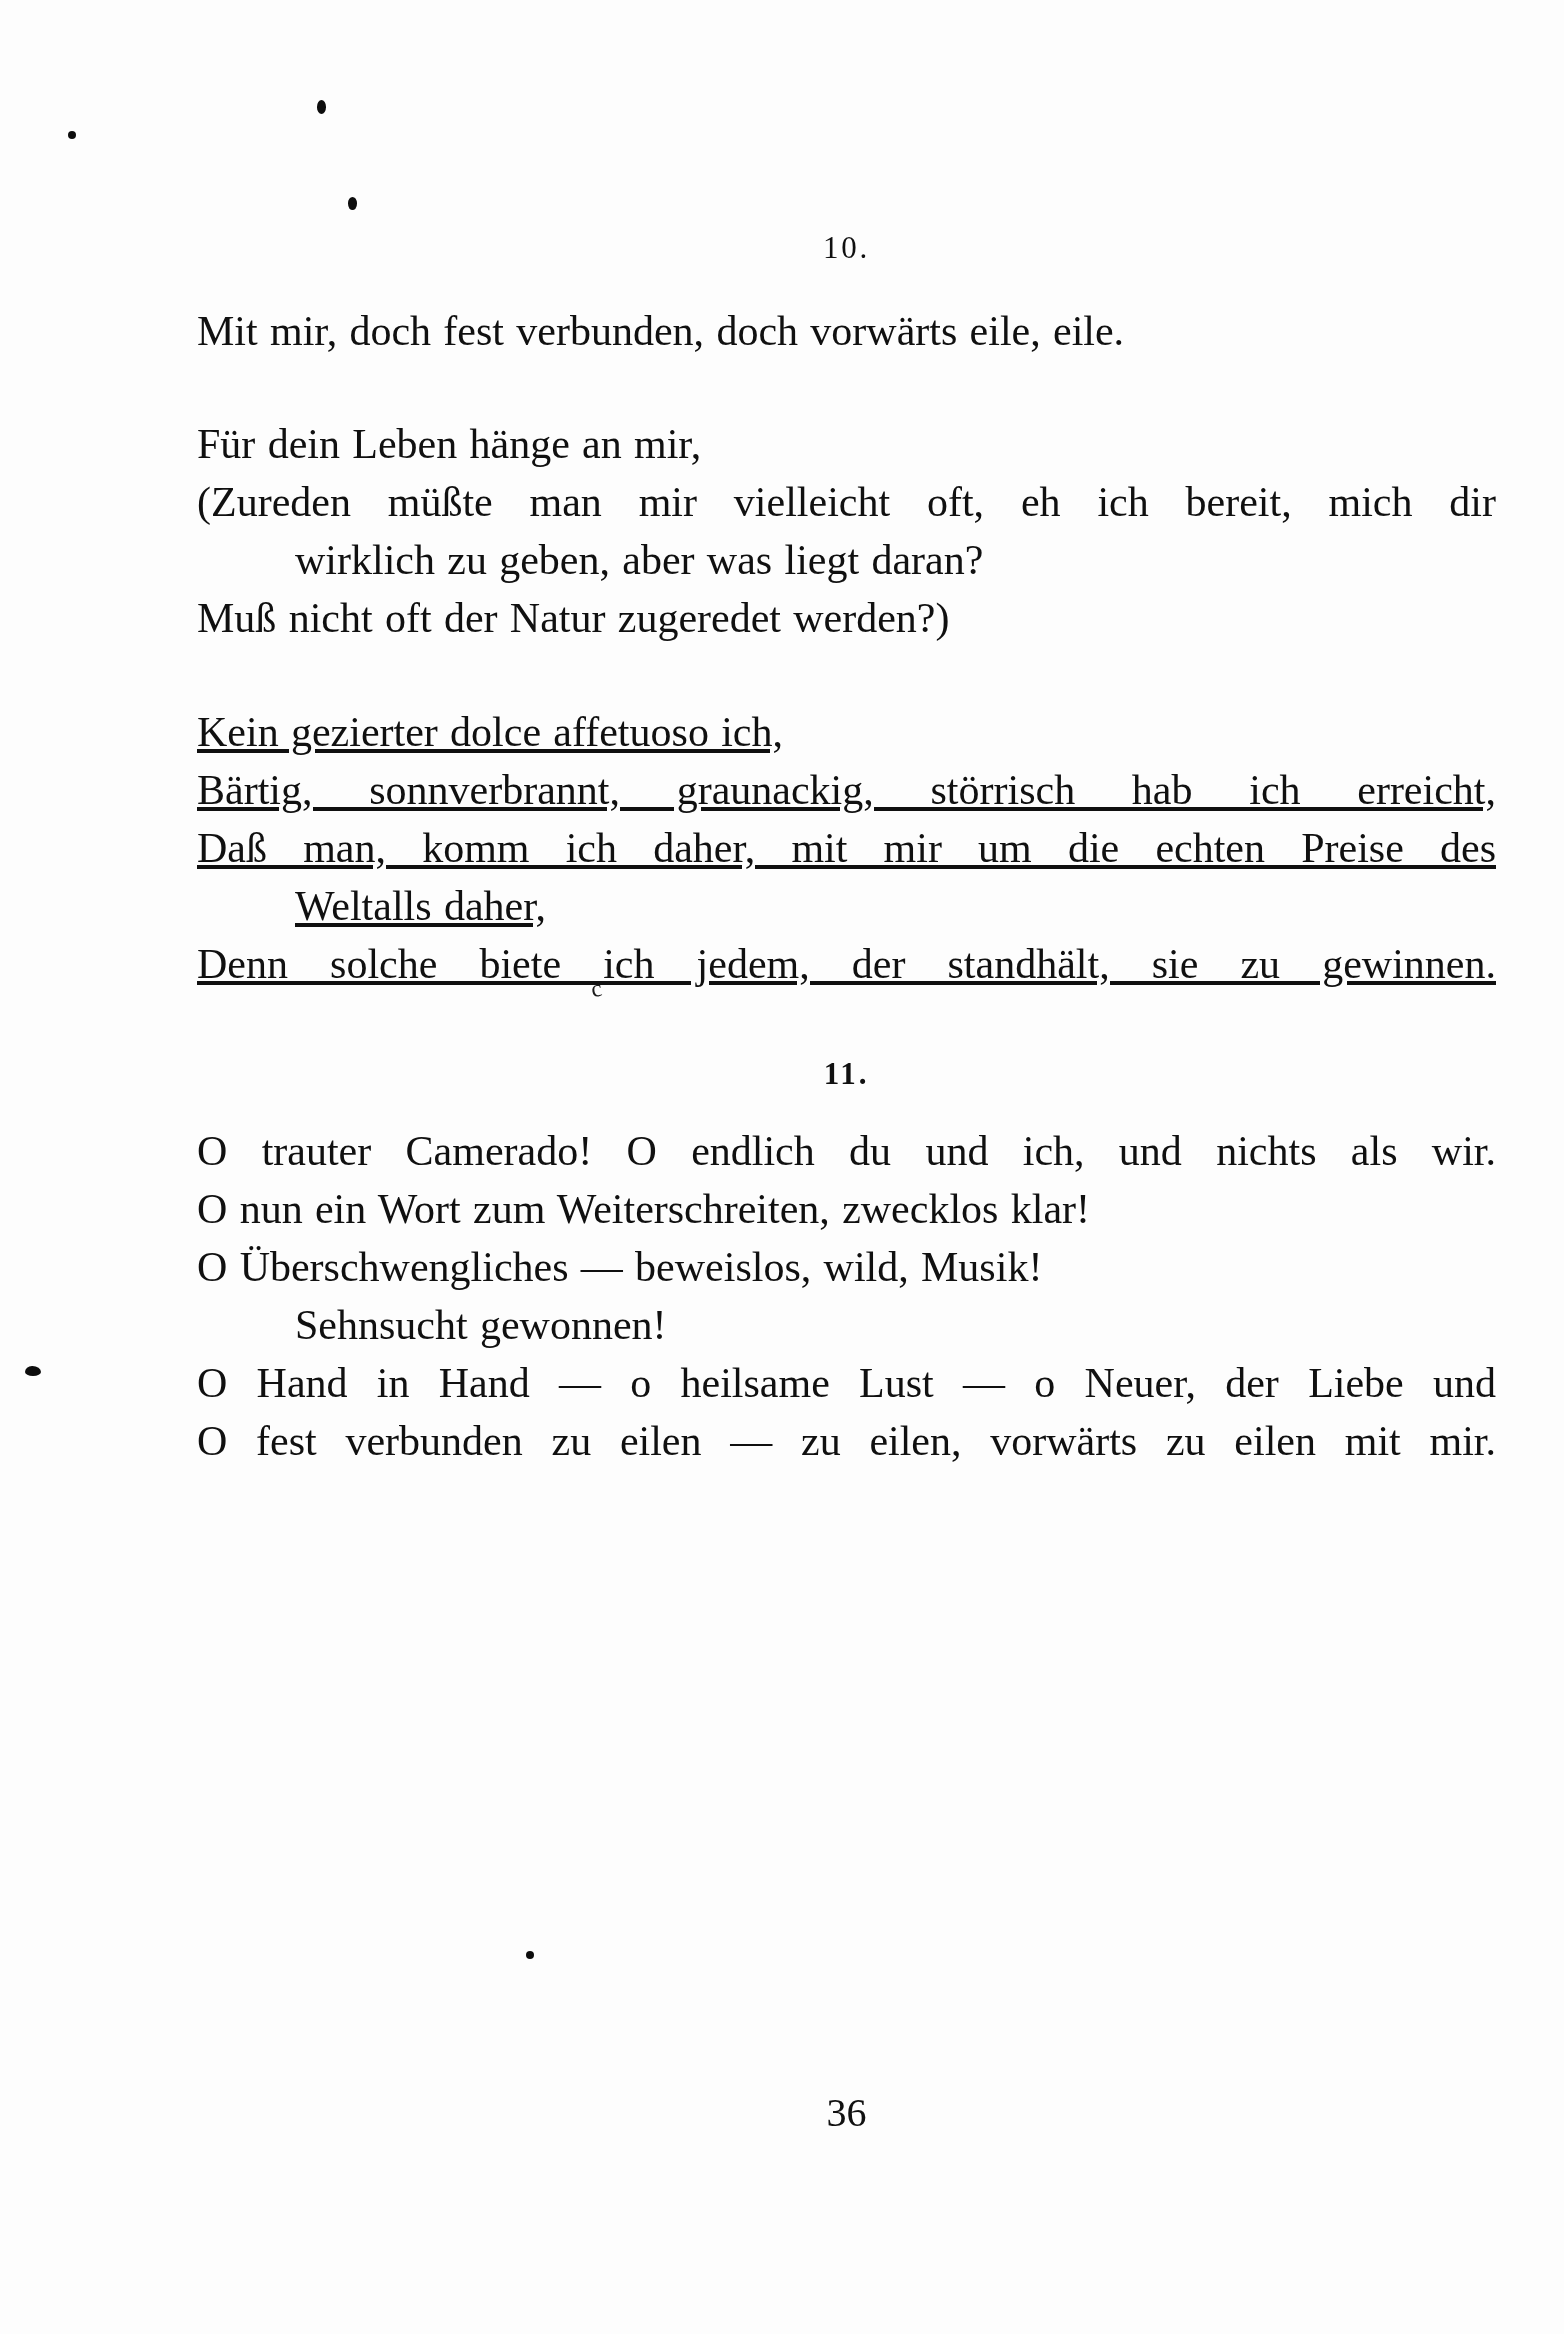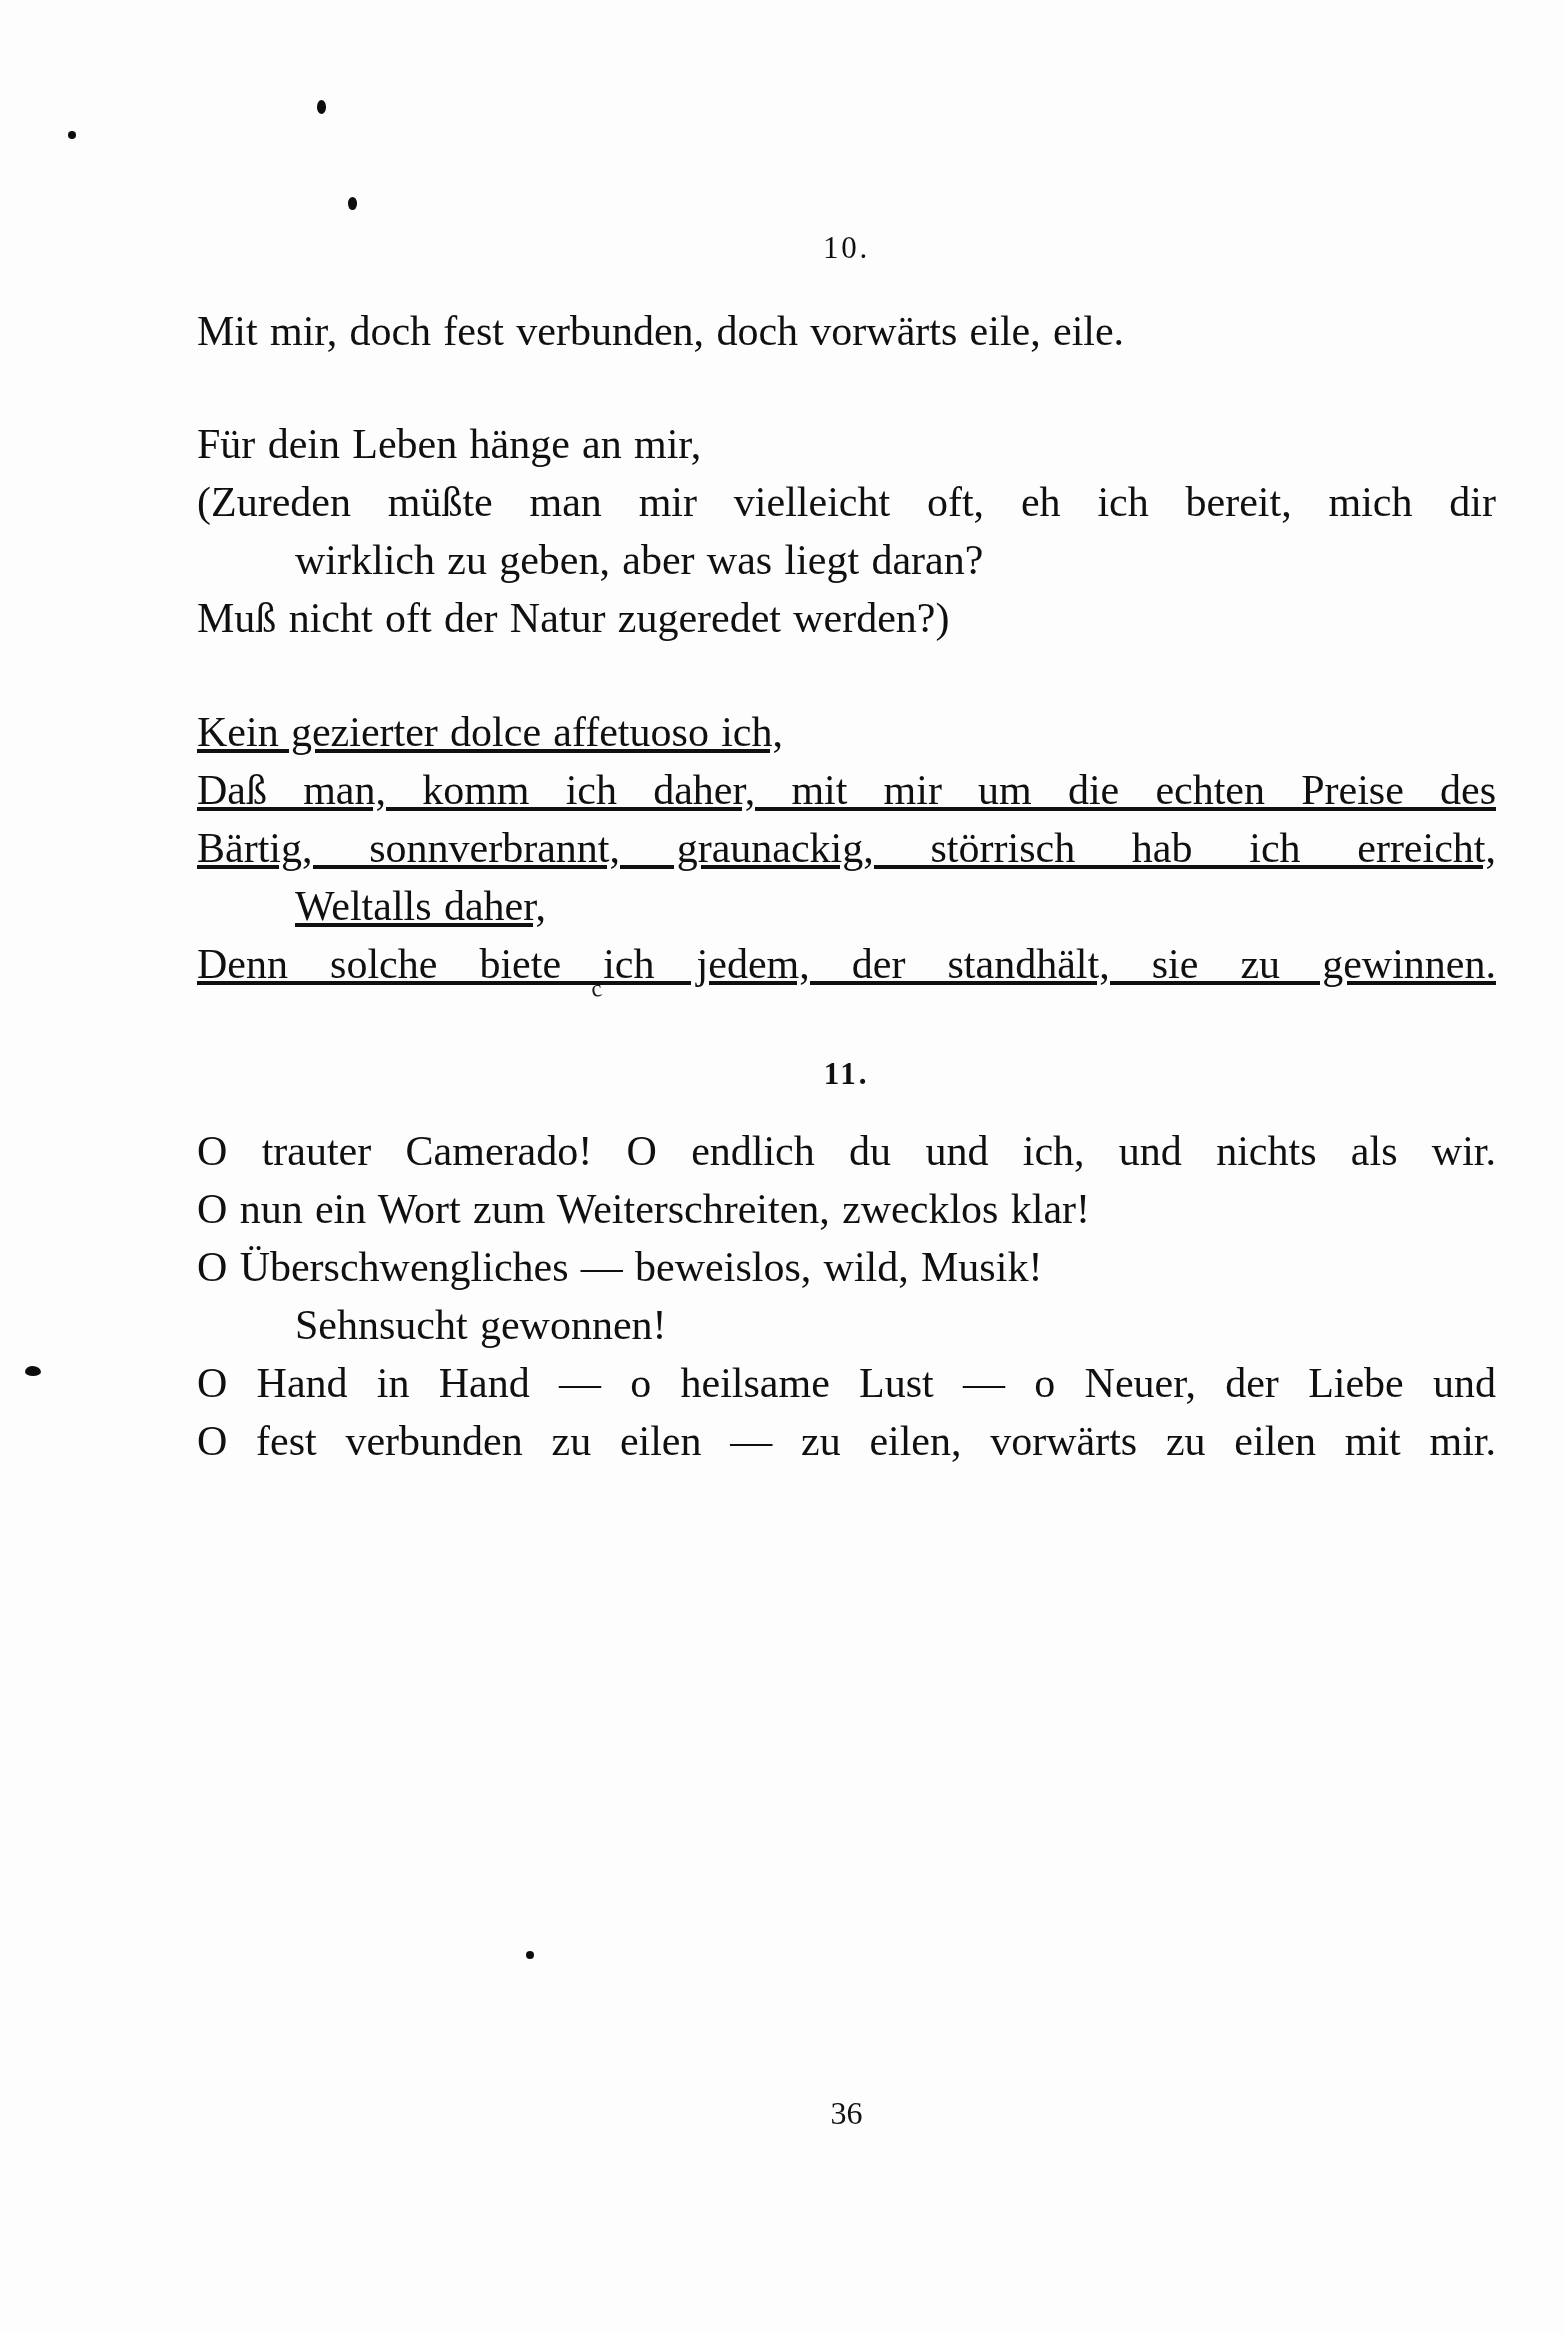--- a/index.html
+++ b/index.html
@@ -42,21 +42,21 @@
   }
   .line.indent {
     padding-left: 98px;
   }
   .page-number {
     position: absolute;
     left: 197px;
     width: 1299px;
     top: 2092px;
     text-align: center;
-    font-size: 32px;
+    font-size: 40px;
     line-height: 42px;
   }
   .artifact {
     position: absolute;
     background: #0d0d0d;
   }
   .artifact.dot {
     border-radius: 50%;
   }
   .artifact.dash {
@@ -88,22 +88,22 @@
         <div class="line">Mit mir, doch fest verbunden, doch vorwärts eile, eile.</div>
       </div>
       <div class="block" style="top: 415px;">
         <div class="line">Für dein Leben hänge an mir,</div>
         <div class="line justify">(Zureden müßte man mir vielleicht oft, eh ich bereit, mich dir</div>
         <div class="line indent">wirklich zu geben, aber was liegt daran?</div>
         <div class="line">Muß nicht oft der Natur zugeredet werden?)</div>
       </div>
       <div class="block" style="top: 703px; text-decoration: underline;">
         <div class="line">Kein gezierter dolce affetuoso ich,</div>
+        <div class="line justify">Bärtig, sonnverbrannt, graunackig, störrisch hab ich erreicht,</div>
         <div class="line justify">Daß man, komm ich daher, mit mir um die echten Preise des</div>
-        <div class="line justify">Bärtig, sonnverbrannt, graunackig, störrisch hab ich erreicht,</div>
         <div class="line indent">Weltalls daher,</div>
         <div class="line justify">Denn solche biete ich jedem, der standhält, sie zu gewinnen.</div>
       </div>
       <div class="block section-heading" style="top: 1054px; font-weight: bold;">11.</div>
       <div class="block" style="top: 1122px;">
         <div class="line justify">O trauter Camerado! O endlich du und ich, und nichts als wir.</div>
         <div class="line">O nun ein Wort zum Weiterschreiten, zwecklos klar!</div>
         <div class="line">O Überschwengliches — beweislos, wild, Musik!</div>
         <div class="line indent">Sehnsucht gewonnen!</div>
         <div class="line justify">O Hand in Hand — o heilsame Lust — o Neuer, der Liebe und</div>

